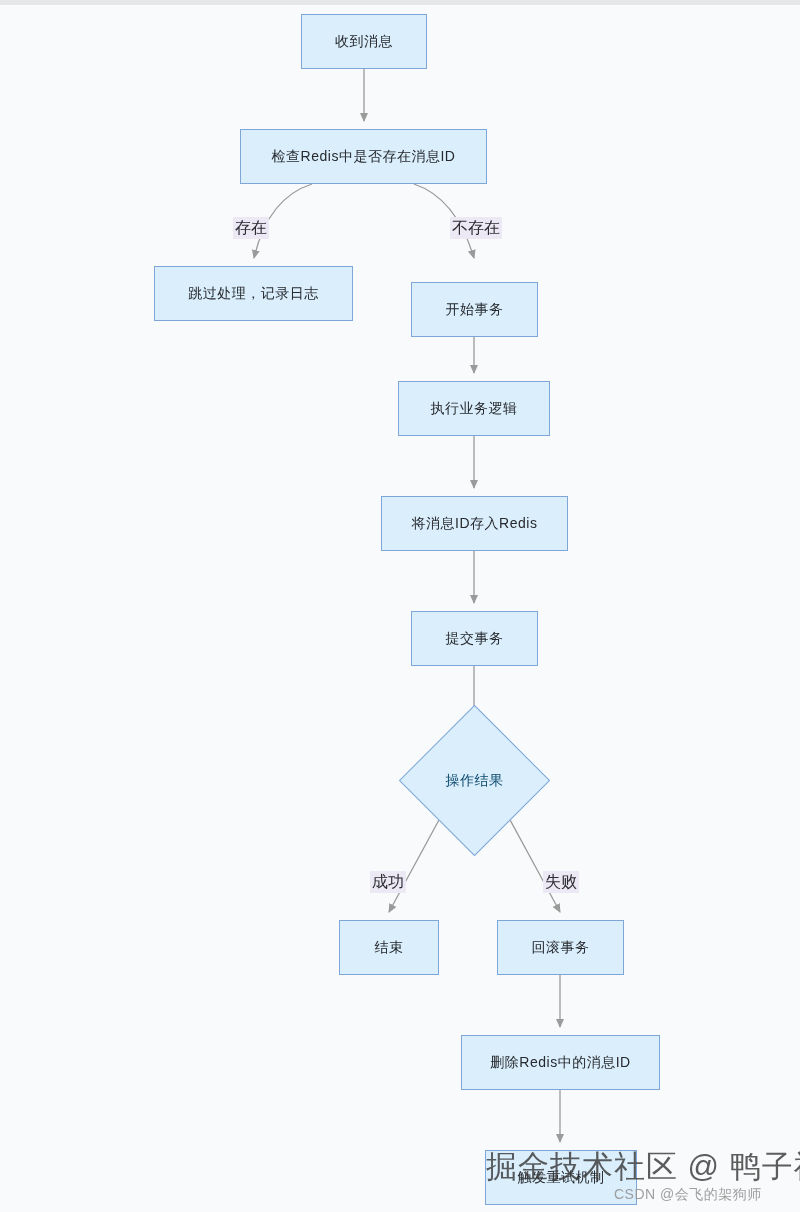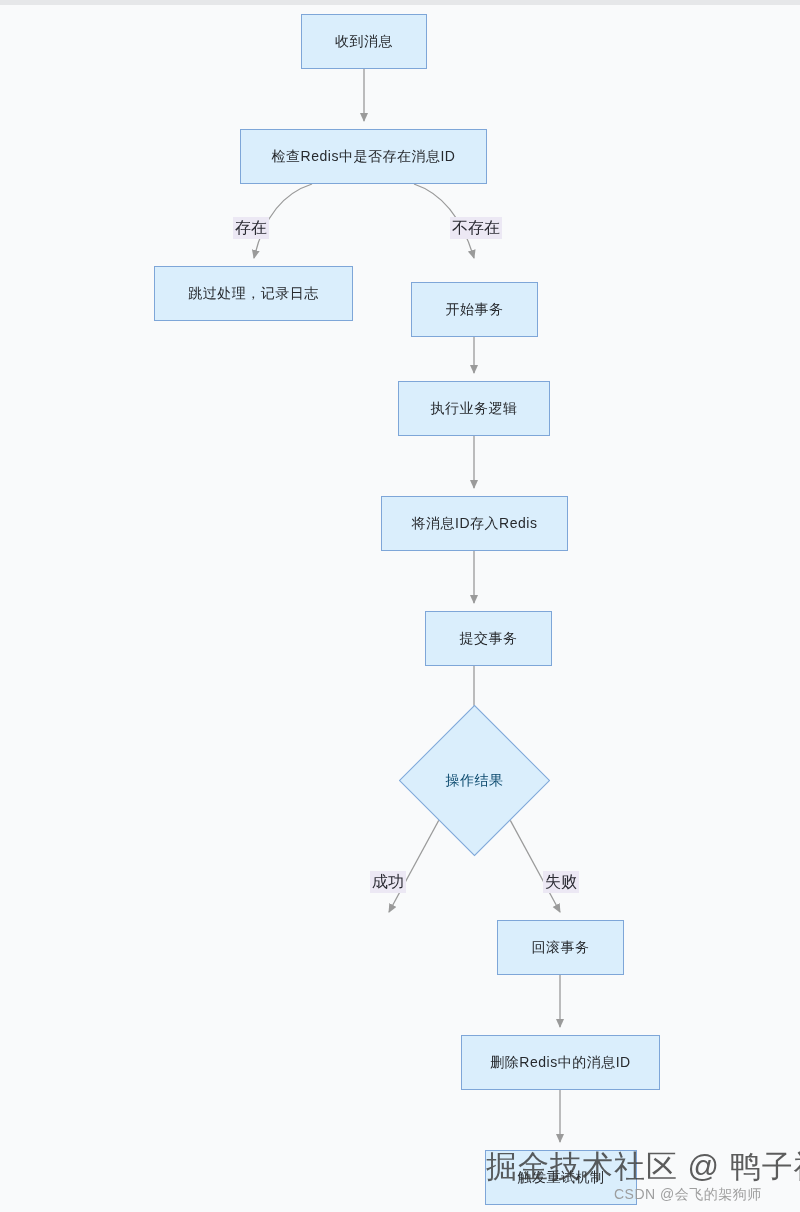--- a/index.html
+++ b/index.html
@@ -170,29 +170,32 @@
   </div>
 
   <div class="node" style="left:398px; top:381px; width:152px; height:55px;">
     <span>执行业务逻辑</span>
   </div>
 
   <div class="node" style="left:381px; top:496px; width:187px; height:55px;text-align:center;">
     <span>将消息ID存入Redis</span>
   </div>
 
-  <div class="node" style="left:425px; top:611px; width:127px; height:55px;">
+  <div class="node" style="left:411px; top:611px; width:127px; height:55px;">
     <span>提交事务</span>
   </div>
 
   <div class="node diamond" style="left:421px; top:727px; width:107px; height:107px;">
     <span class="diamond-shape"></span>
     <span class="diamond-label">操作结果</span>
   </div>
 
+  <div class="node" style="left:339px; top:920px; width:100px; height:55px;">
+    <span>结束</span>
+  </div>
 
   <div class="node" style="left:497px; top:920px; width:127px; height:55px;">
     <span>回滚事务</span>
   </div>
 
   <div class="node" style="left:461px; top:1035px; width:199px; height:55px;">
     <span>删除Redis中的消息ID</span>
   </div>
 
   <div class="node" style="left:485px; top:1150px; width:152px; height:55px;">

